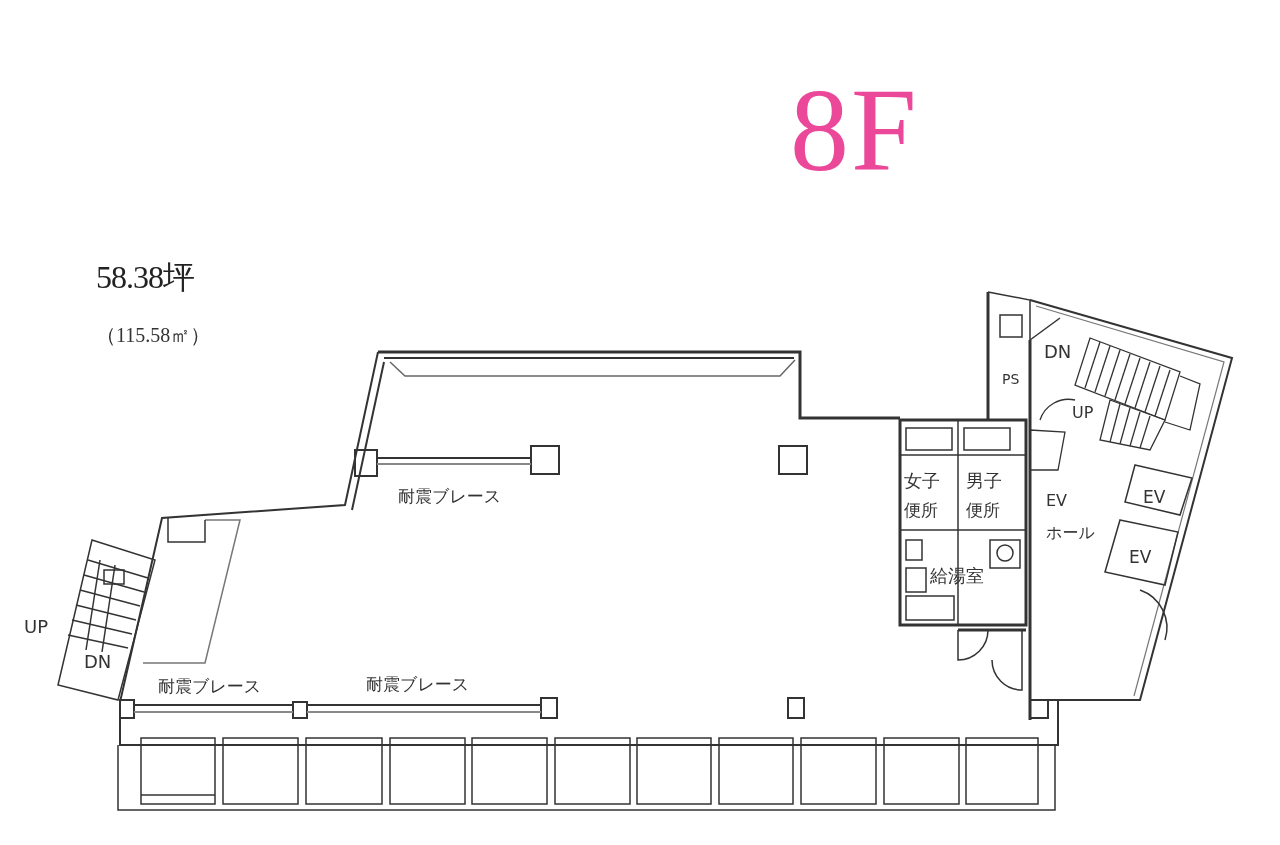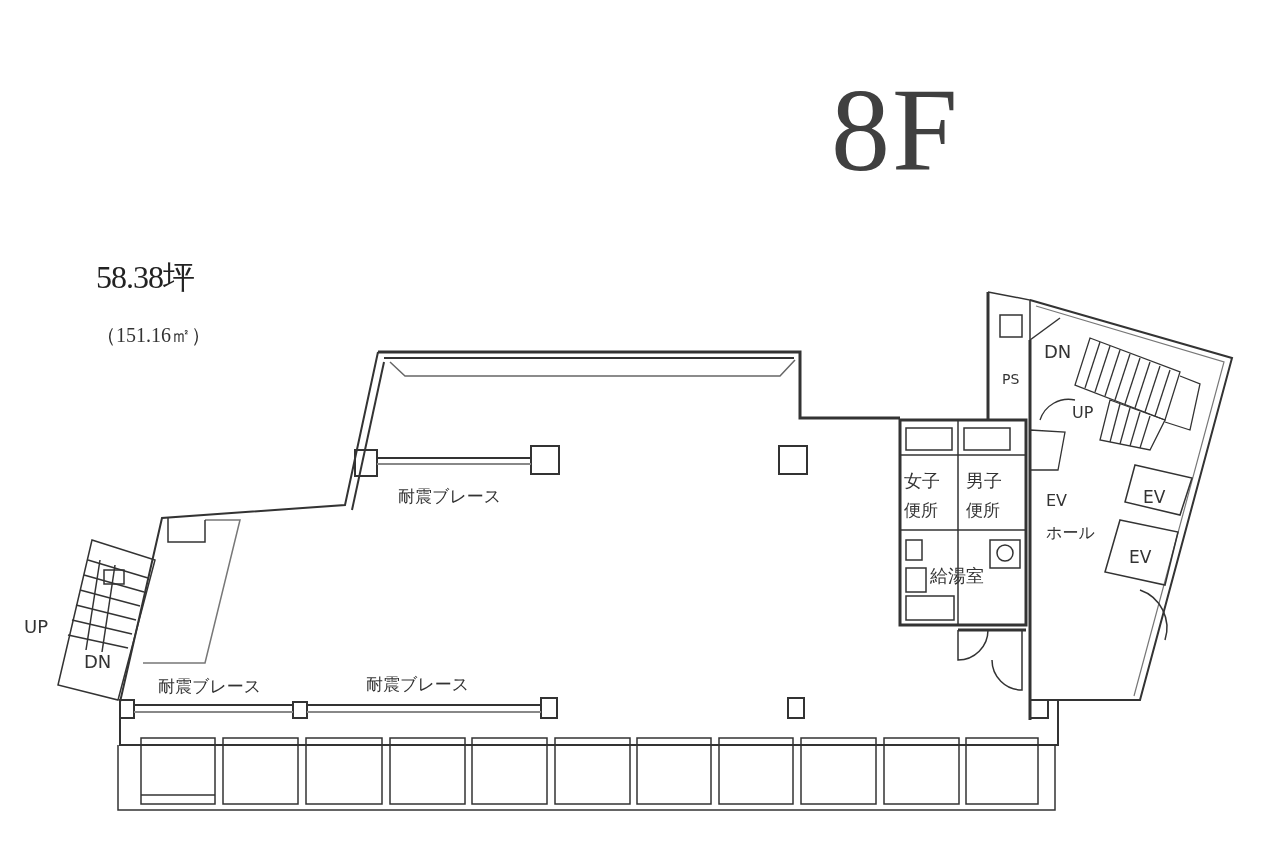--- a/index.html
+++ b/index.html
@@ -1,28 +1,28 @@
 <!DOCTYPE html>
 <html><head>
 <meta charset="utf-8">
 <style>
   html, body { margin:0; padding:0; background:#ffffff; }
   body { width:1280px; height:845px; position:relative; overflow:hidden; font-family:"DejaVu Sans", sans-serif; }
-  .floor-title { position:absolute; left:831px; top:72px; font-family:"Liberation Serif","DejaVu Serif", serif; font-size:118px; line-height:1; color:#404040; letter-spacing:2px; }
+  .floor-title { position:absolute; left:790px; top:72px; font-family:"Liberation Serif","DejaVu Serif", serif; font-size:118px; line-height:1; color:#ec4899; letter-spacing:2px; }
   .area-tsubo { position:absolute; left:96px; top:256px; font-family:"Liberation Serif","DejaVu Serif", serif; font-size:32px; color:#222; letter-spacing:-1px; }
   .area-sqm { position:absolute; left:96px; top:322px; font-family:"Liberation Serif","DejaVu Serif", serif; font-size:20px; color:#333; }
   svg.plan { position:absolute; left:0; top:0; }
   .lbl { font-family:"DejaVu Sans", sans-serif; fill:#333; }
 </style>
 </head>
 <body>
 
 <div class="floor-title">8F</div>
 <div class="area-tsubo">58.38坪</div>
-<div class="area-sqm">（151.16㎡）</div>
+<div class="area-sqm">（115.58㎡）</div>
 
 <svg class="plan" width="1280" height="845" viewBox="0 0 1280 845">
   <g fill="none" stroke="#333" stroke-width="2" stroke-linejoin="miter">
 
     <g>
       <polyline points="378,352 800,352 800,418 900,418" stroke-width="3"></polyline>
       <polyline points="384,358 794,358"></polyline>
       <polyline points="378,352 345,505 162,518 120,702 120,745 1058,745 1058,700 1030,700"></polyline>
       <polyline points="384,362 352,510"></polyline>
 

